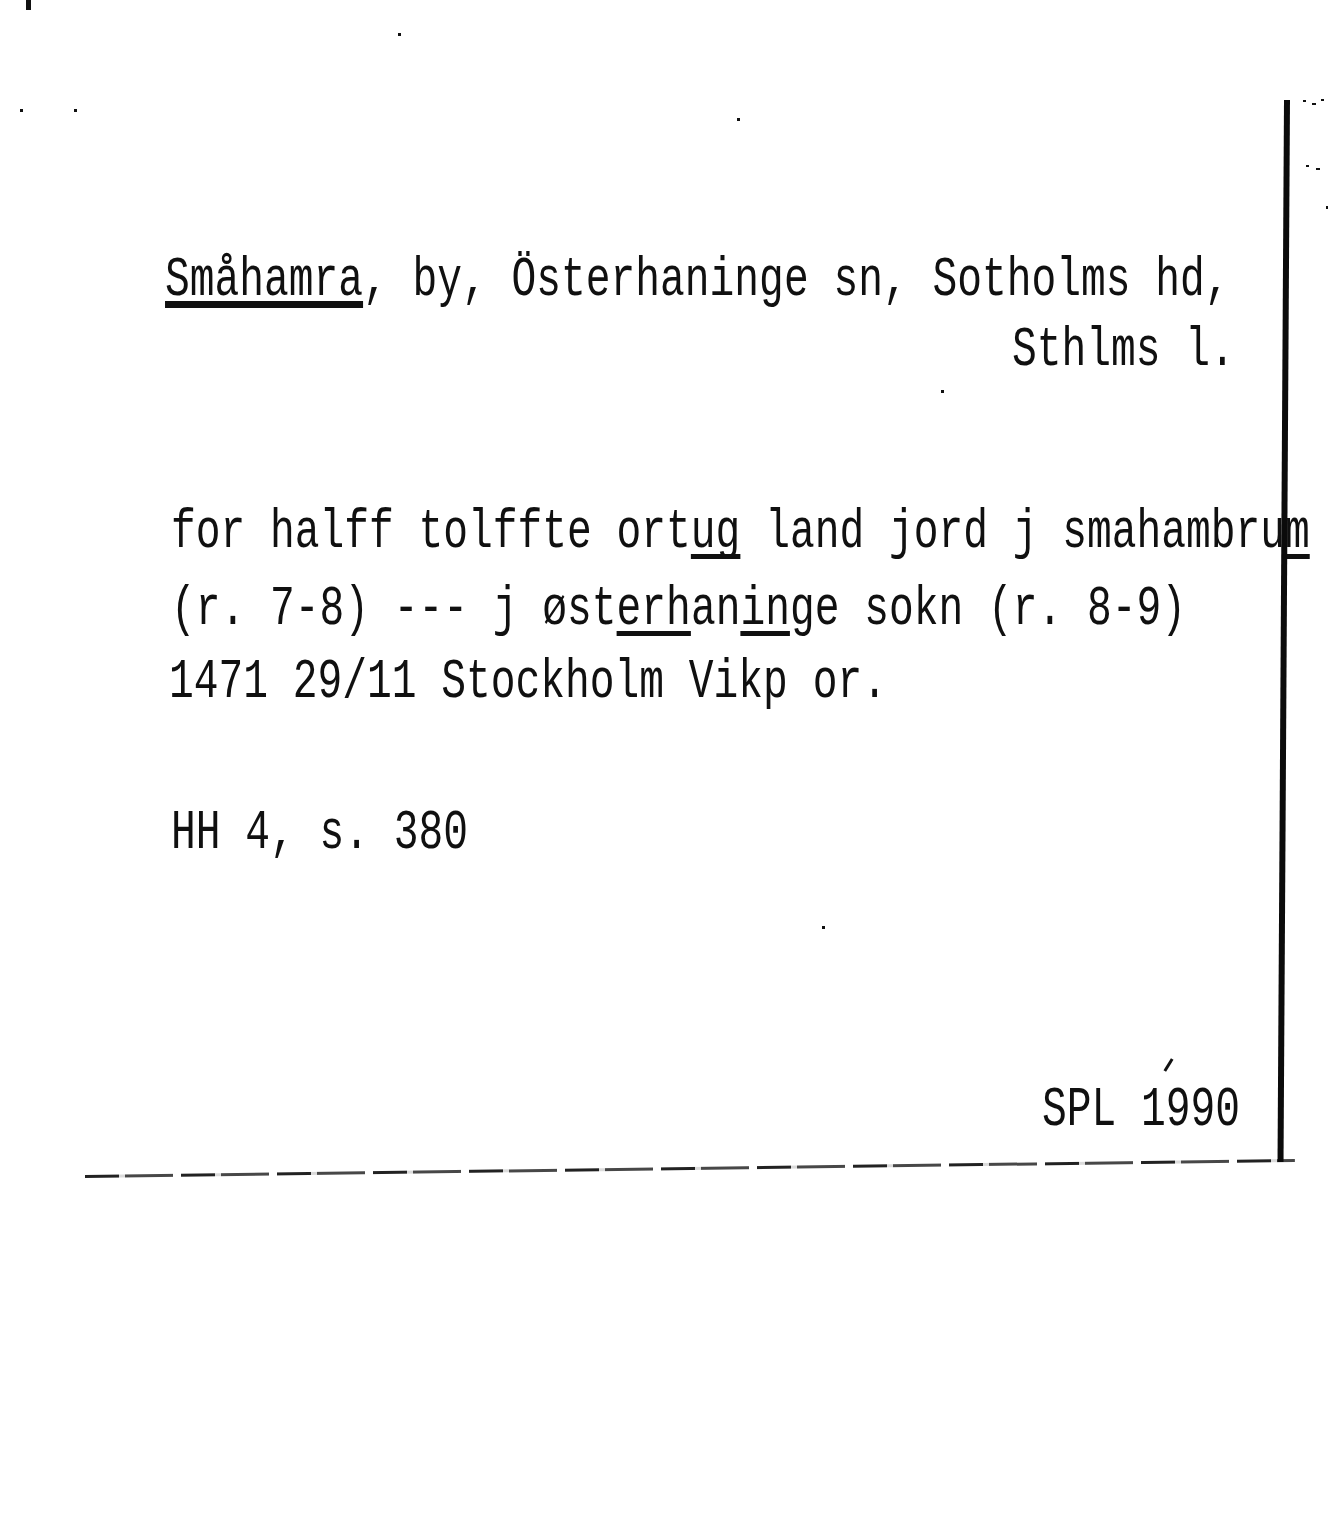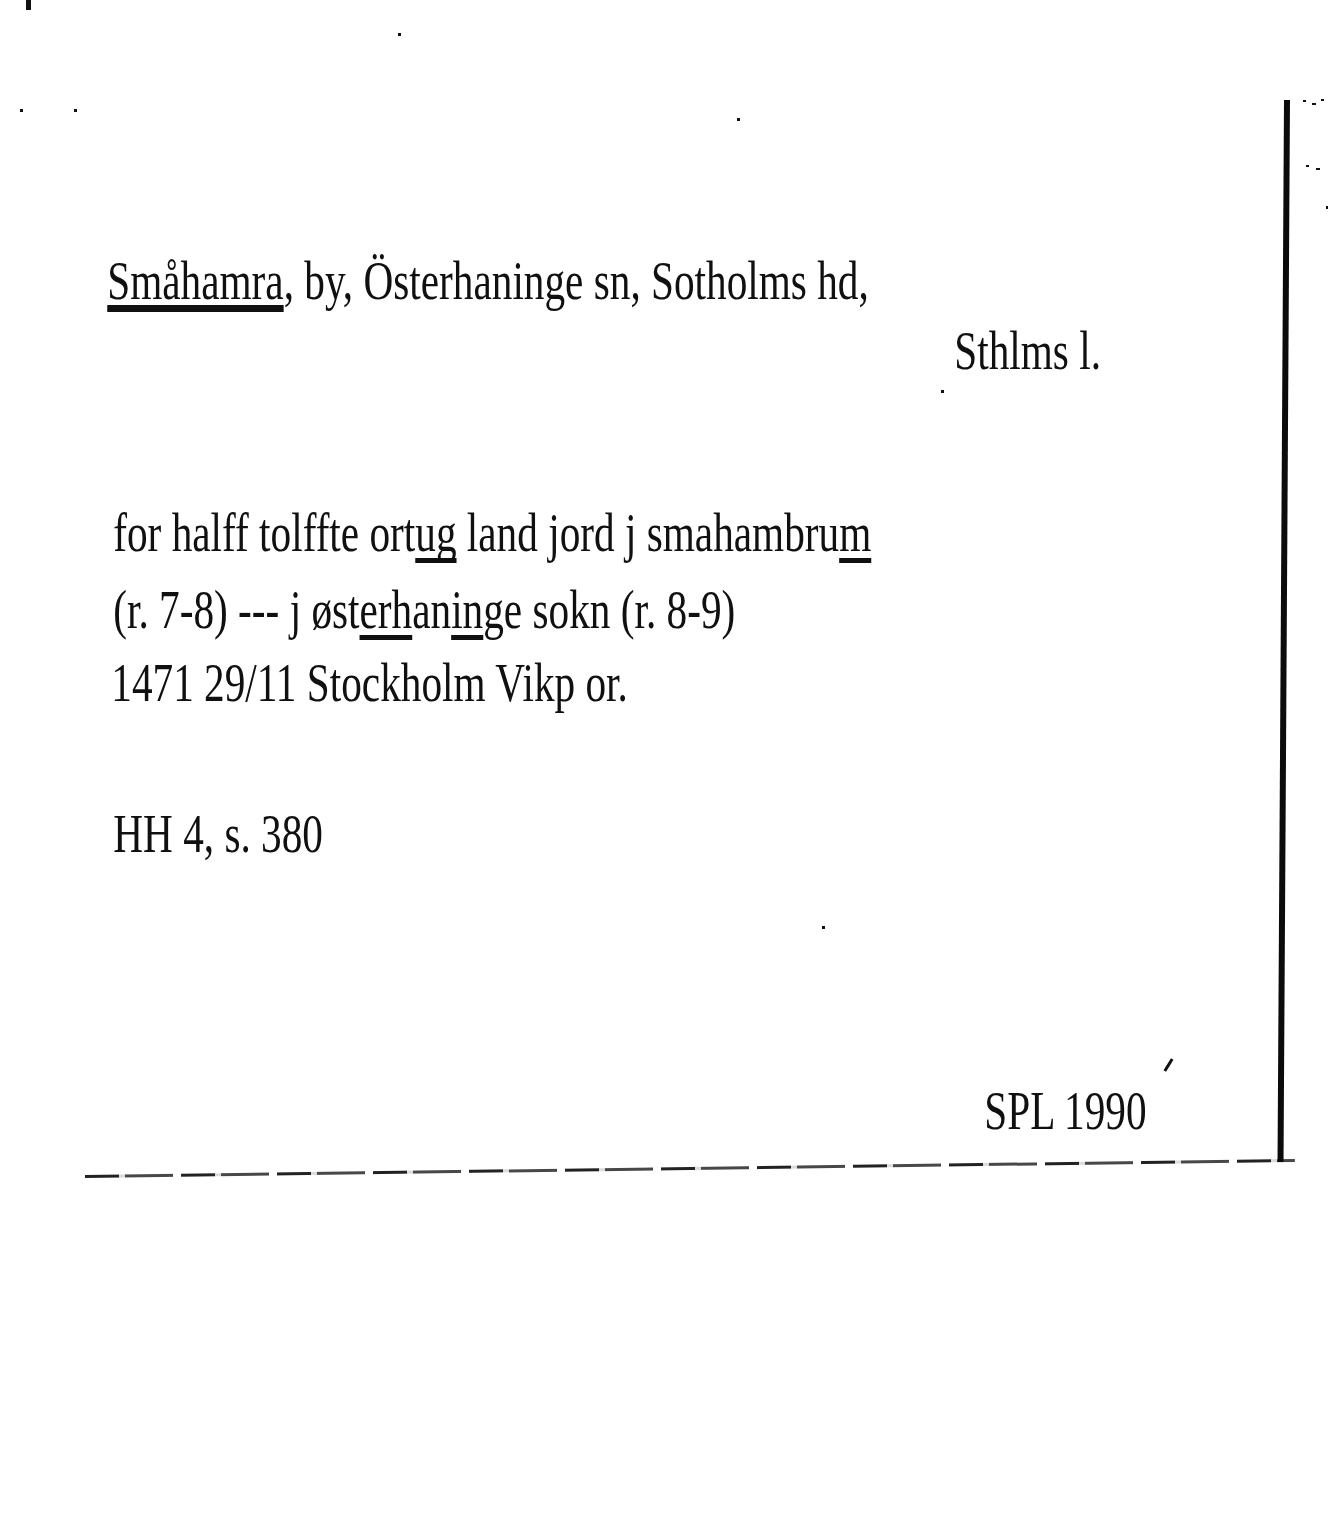--- a/index.html
+++ b/index.html
@@ -6,21 +6,21 @@
     margin: 0;
     padding: 0;
     background: #ffffff;
   }
   #card {
     position: relative;
     width: 1328px;
     height: 1537px;
     background: #ffffff;
     overflow: hidden;
-    font-family: Liberation Serif, serif;
+    font-family: Liberation Mono, monospace;
     color: #101010;
   }
   .tline {
     position: absolute;
     white-space: pre;
     font-size: 55px;
     line-height: 1;
     letter-spacing: 0;
     transform: scaleX(0.75);
     transform-origin: left top;

